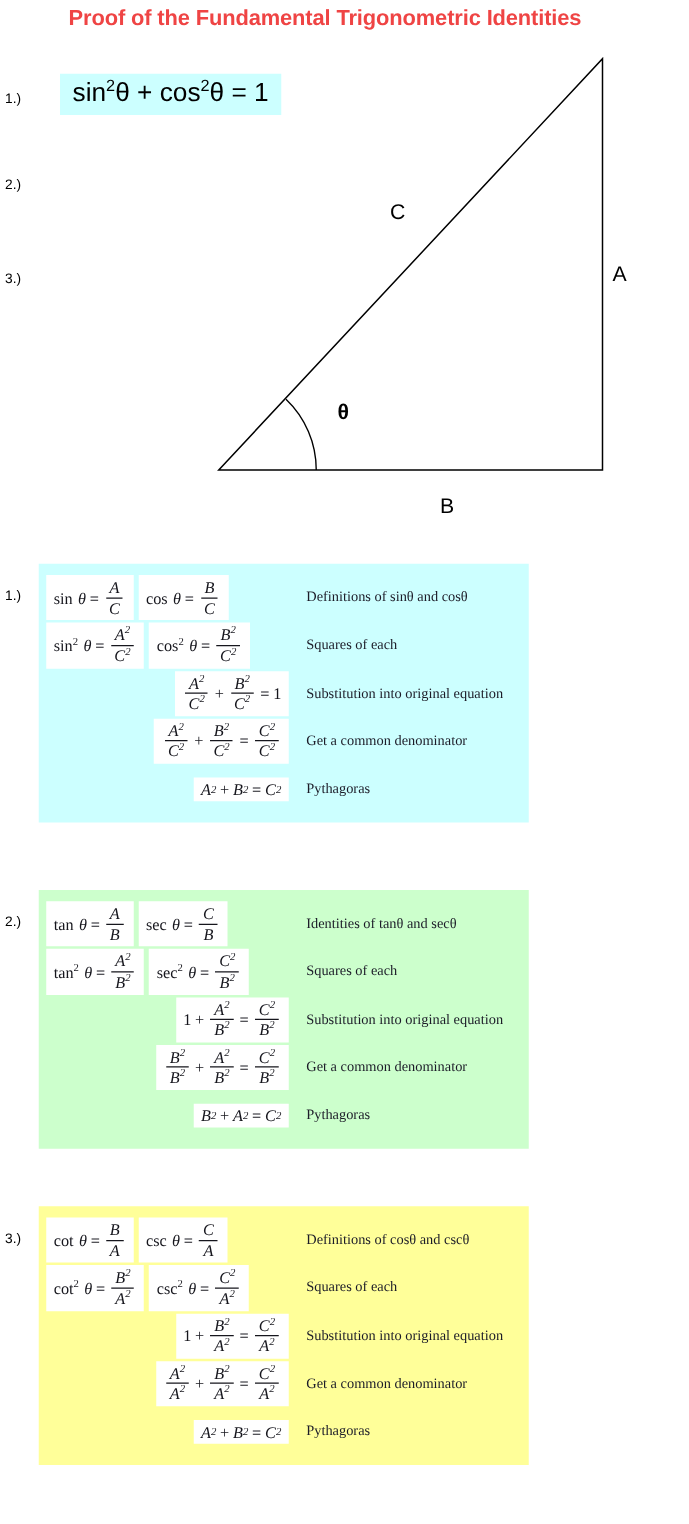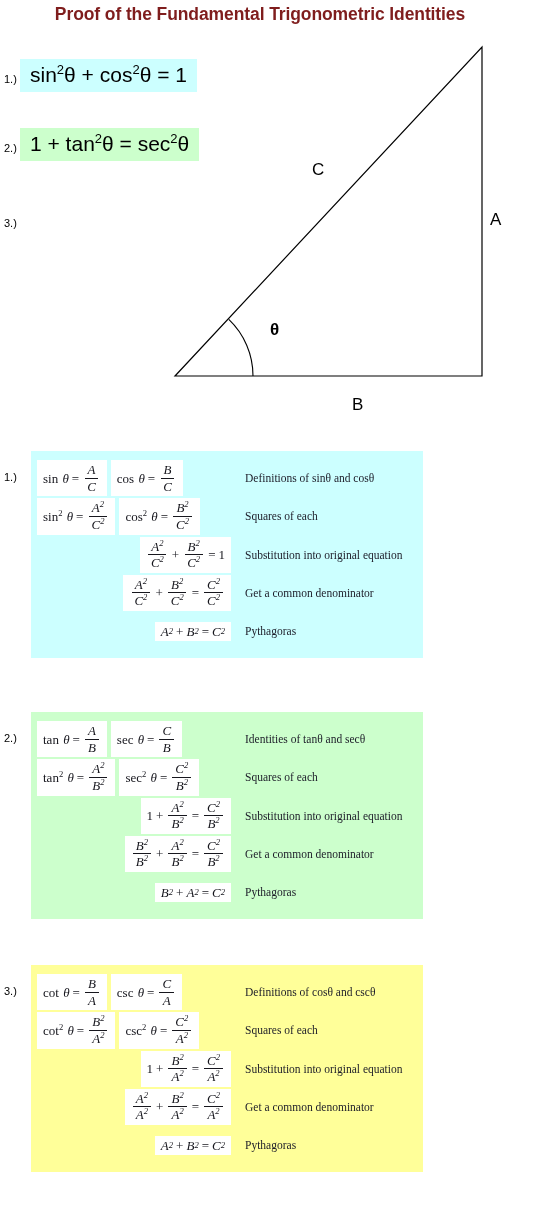--- a/index.html
+++ b/index.html
@@ -20,41 +20,41 @@
   #page-title {
     position: absolute;
     top: 4px;
     left: 0;
     width: 520px;
     text-align: center;
     font-family: "Liberation Sans", sans-serif;
     font-weight: bold;
     font-size: 17.5px;
     letter-spacing: -0.1px;
-    color: #7f1d1d;
+    color: #ef4444;
     white-space: nowrap;
   }
 
   
   .identity-row {
     position: absolute;
     left: 0;
     width: 260px;
     height: 40px;
   }
   .identity-num {
     position: absolute;
     left: 4px;
     top: 14px;
     font-size: 11px;
     color: #000000;
   }
   .identity-box {
     position: absolute;
-    left: 20px;
+    left: 48px;
     top: 0px;
     padding: 4px 10px 5px 10px;
     font-size: 21px;
     line-height: 24px;
     color: #000000;
     white-space: nowrap;
     font-family: "Liberation Sans", sans-serif;
   }
   .identity-box sup {
     font-size: 0.62em;
@@ -173,21 +173,20 @@
 
 <div id="page-title">Proof of the Fundamental Trigonometric Identities</div>
 
 <div id="identity-list">
   <div class="identity-row" style="top:59px;">
     <span class="identity-num">1.)</span>
     <span class="identity-box hl-cyan">sin<sup>2</sup>θ + cos<sup>2</sup>θ = 1</span>
   </div>
   <div class="identity-row" style="top:128px;">
     <span class="identity-num">2.)</span>
-    <span class="identity-box hl-green">1 + tan<sup>2</sup>θ = sec<sup>2</sup>θ</span>
   </div>
   <div class="identity-row" style="top:203px;">
     <span class="identity-num">3.)</span>
   </div>
 </div>
 
 <div id="triangle-diagram">
   <svg width="401" height="400" viewBox="0 0 401 400">
     <polygon id="tri-shape" points="25,346 332,346 332,17" fill="none" stroke="#000000" stroke-width="1.2"></polygon>
     <path id="tri-arc" d="M 103 346 A 78 78 0 0 0 78.8 289.4" fill="none" stroke="#000000" stroke-width="1.1"></path>

